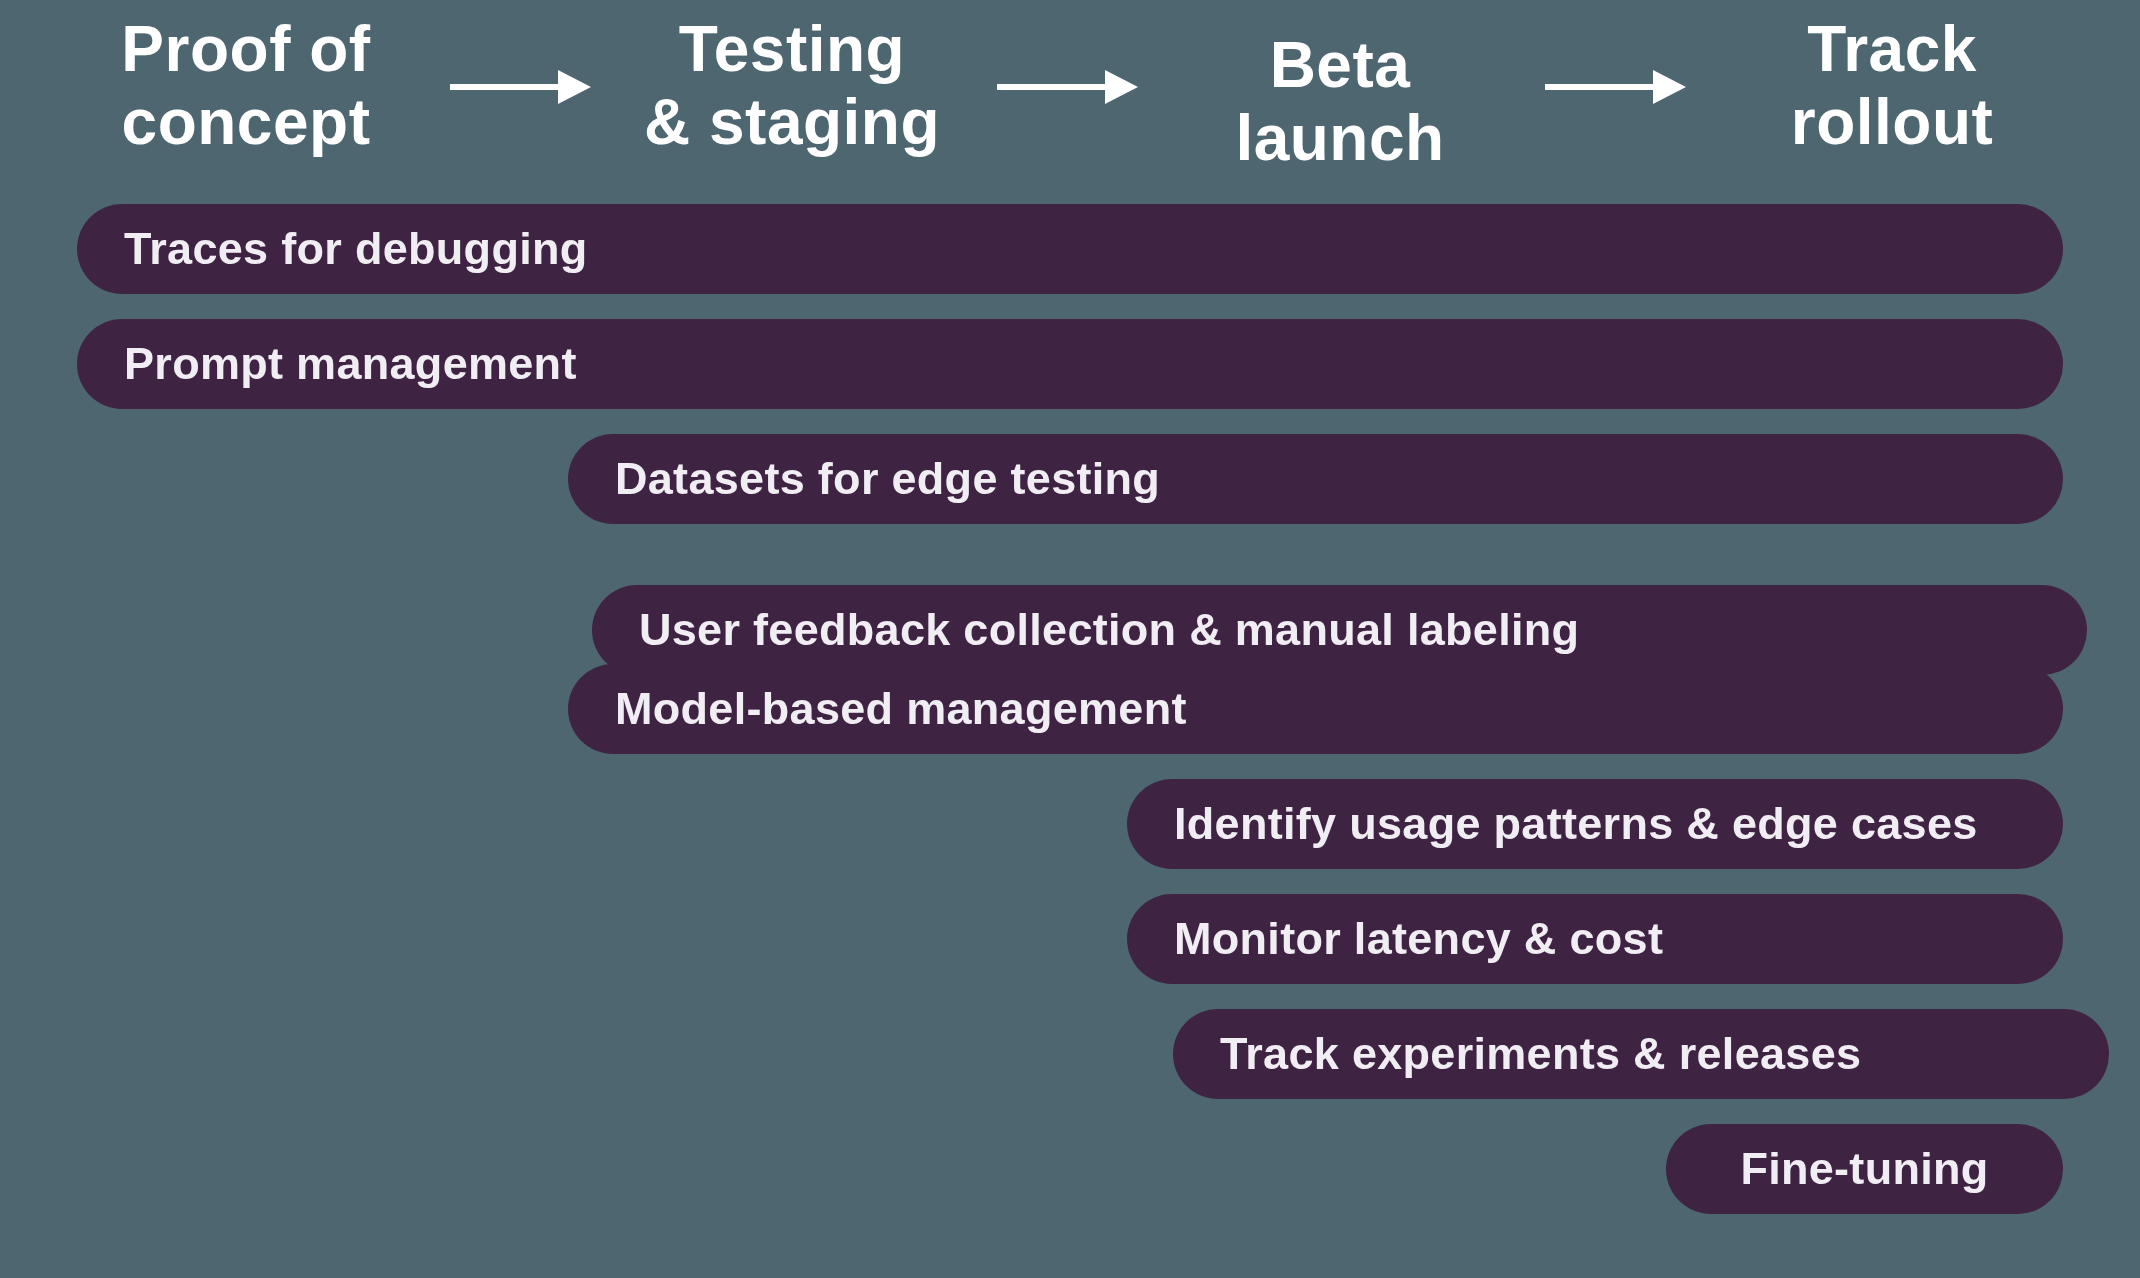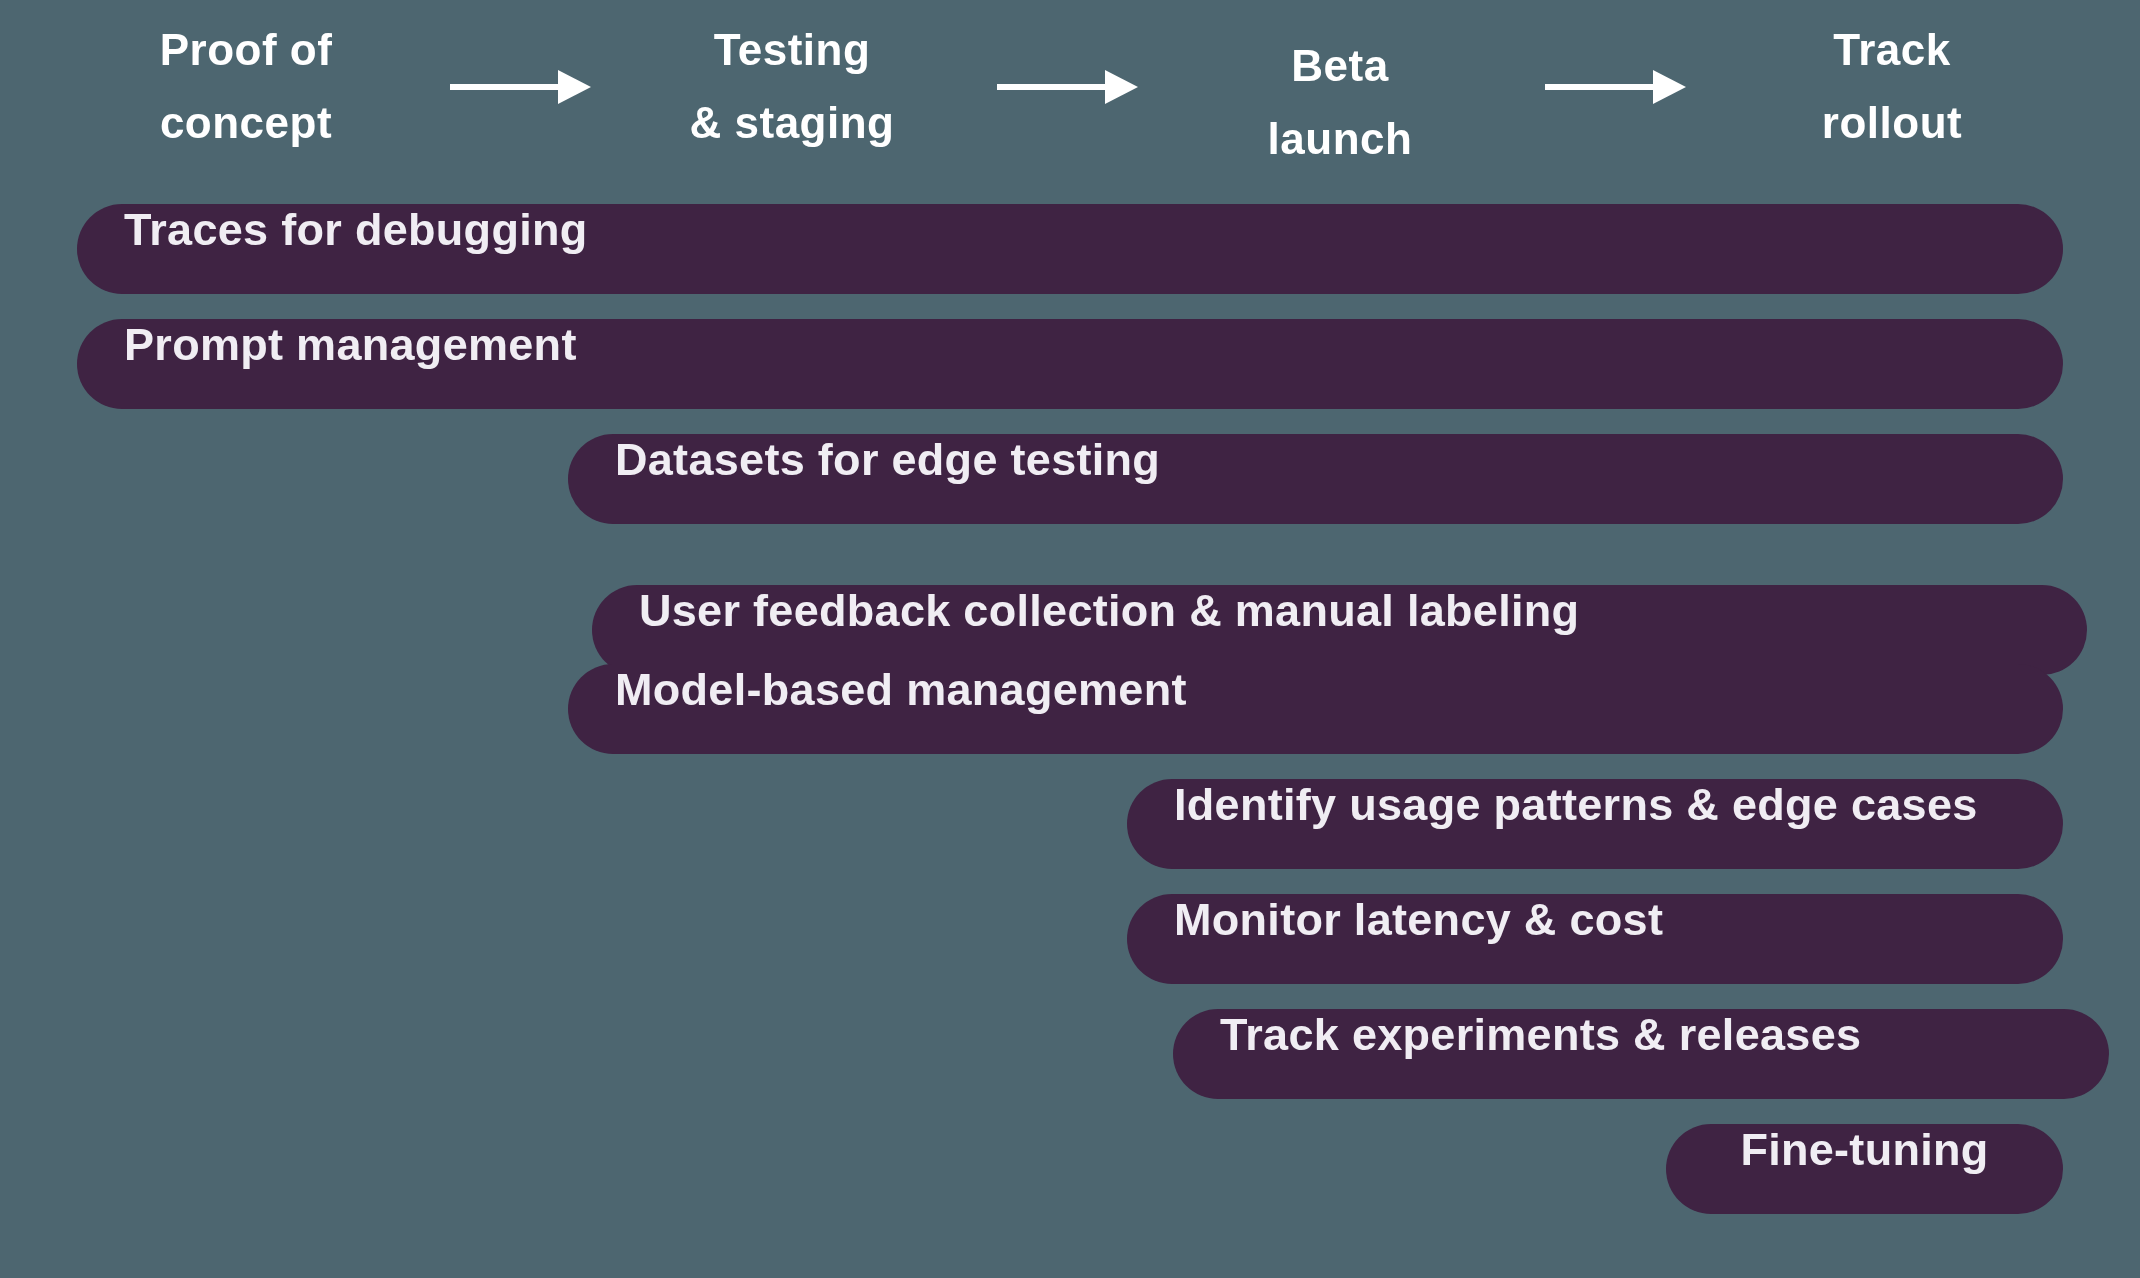--- a/index.html
+++ b/index.html
@@ -17,21 +17,21 @@
     width: 2140px;
     height: 1278px;
     background: var(--bg);
     overflow: hidden;
   }
   .stage-label {
     position: absolute;
     top: 13px;
     width: 420px;
     text-align: center;
-    font-size: 44px;
+    font-size: 64px;
     line-height: 73px;
     font-weight: 700;
     color: var(--header-text);
     letter-spacing: 0.5px;
   }
   .stage-label span { display: block; }
   .stage-1 { left: 36px; }
   .stage-2 { left: 582px; }
   .stage-3 { left: 1130px; margin-top: 16px; }
   .stage-4 { left: 1682px; }
@@ -44,21 +44,21 @@
   }
   .arrow-1 { left: 448px; }
   .arrow-2 { left: 995px; }
   .arrow-3 { left: 1543px; }
   .bar {
     position: absolute;
     height: 90px;
     border-radius: 45px;
     background: var(--bar-fill);
     display: flex;
-    align-items: flex-start;
+    align-items: center;
     padding-left: 47px;
     font-size: 45px;
     font-weight: 700;
     color: var(--bar-text);
     white-space: nowrap;
     letter-spacing: 0.3px;
   }
   .bar.centered { justify-content: center; padding-left: 0; }
   .r1 { top: 204px;  left: 77px;   width: 1986px; }
   .r2 { top: 319px;  left: 77px;   width: 1986px; }

